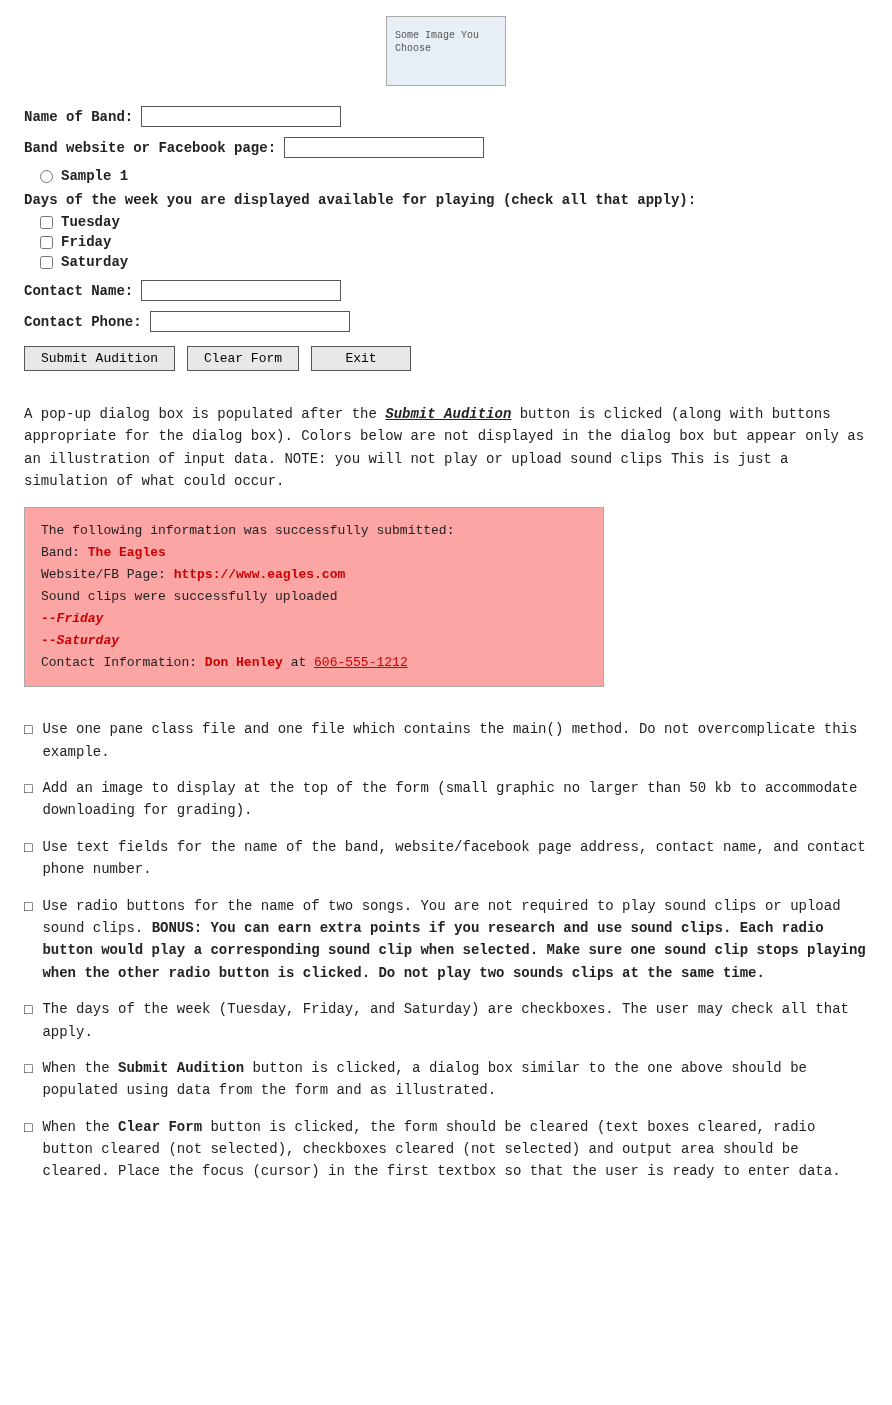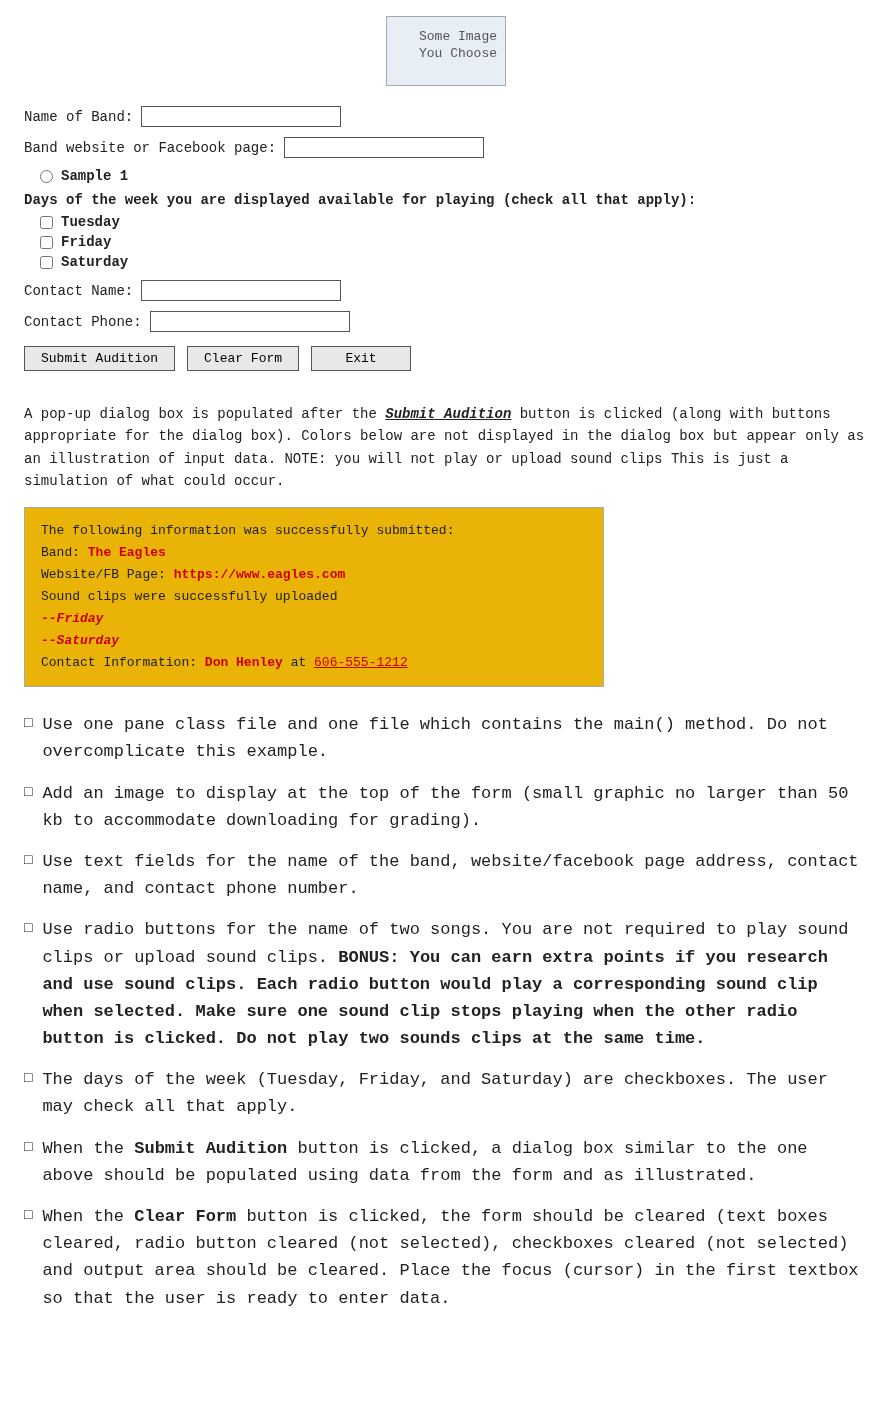--- a/index.html
+++ b/index.html
@@ -13,40 +13,40 @@
     }
 
     
     .image-placeholder {
       display: block;
       margin: 0 auto 20px auto;
       width: 120px;
       height: 70px;
       border: 1px solid #aaa;
       background: #e8eef5;
-      text-align: right;
+      text-align: left;
       line-height: 1.3;
-      font-size: 13px;
+      font-size: 10px;
       color: #555;
       padding: 12px 8px;
     }
 
     
     .form-section {
       margin-bottom: 18px;
     }
 
     .form-row {
       display: flex;
       align-items: center;
       margin-bottom: 10px;
     }
 
     .form-label {
-      font-weight: normal;
+      font-weight: bold;
       font-size: 14px;
       white-space: nowrap;
       margin-right: 8px;
     }
 
     .form-input {
       border: 1px solid #555;
       padding: 2px 4px;
       font-family: 'Courier New', Courier, monospace;
       font-size: 13px;
@@ -114,25 +114,25 @@
     .submit-bold-italic {
       font-weight: bold;
       font-style: italic;
       text-decoration: underline;
     }
 
     
     .dialog-box {
       border: 1px solid #aaa;
       padding: 12px 16px;
-      margin: 14px 0 24px 0;
+      margin: 14px 0 31px 0;
       font-size: 13px;
       font-family: 'Courier New', Courier, monospace;
       line-height: 1.7;
-      background: #eab308;
+      background: #fca5a5;
       max-width: 580px;
     }
 
     .dialog-box .band-name {
       color: #cc0000;
       font-weight: bold;
     }
 
     .dialog-box .website-link {
       color: #cc0000;
@@ -159,21 +159,21 @@
     
     .requirements-list {
       list-style: none;
       margin-top: 10px;
     }
 
     .requirements-list li {
       display: flex;
       align-items: flex-start;
       margin-bottom: 14px;
-      font-size: 17px;
+      font-size: 14px;
       line-height: 1.6;
     }
 
     .requirements-list li::before {
       content: '□';
       margin-right: 10px;
       flex-shrink: 0;
       font-size: 14px;
       margin-top: 1px;
     }

